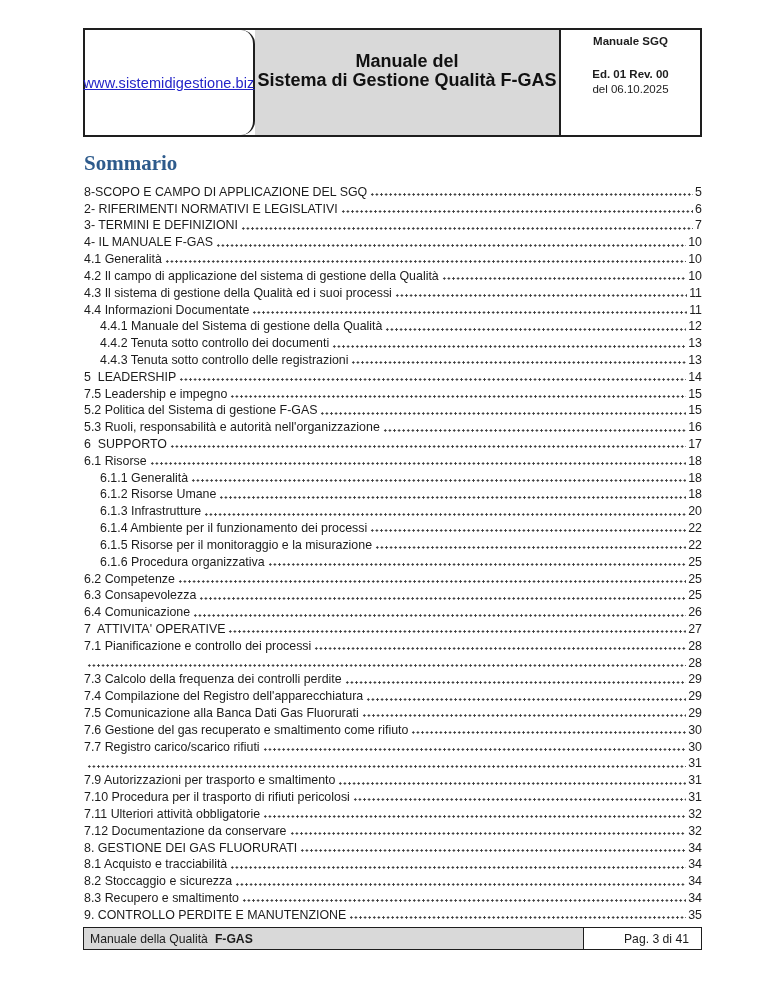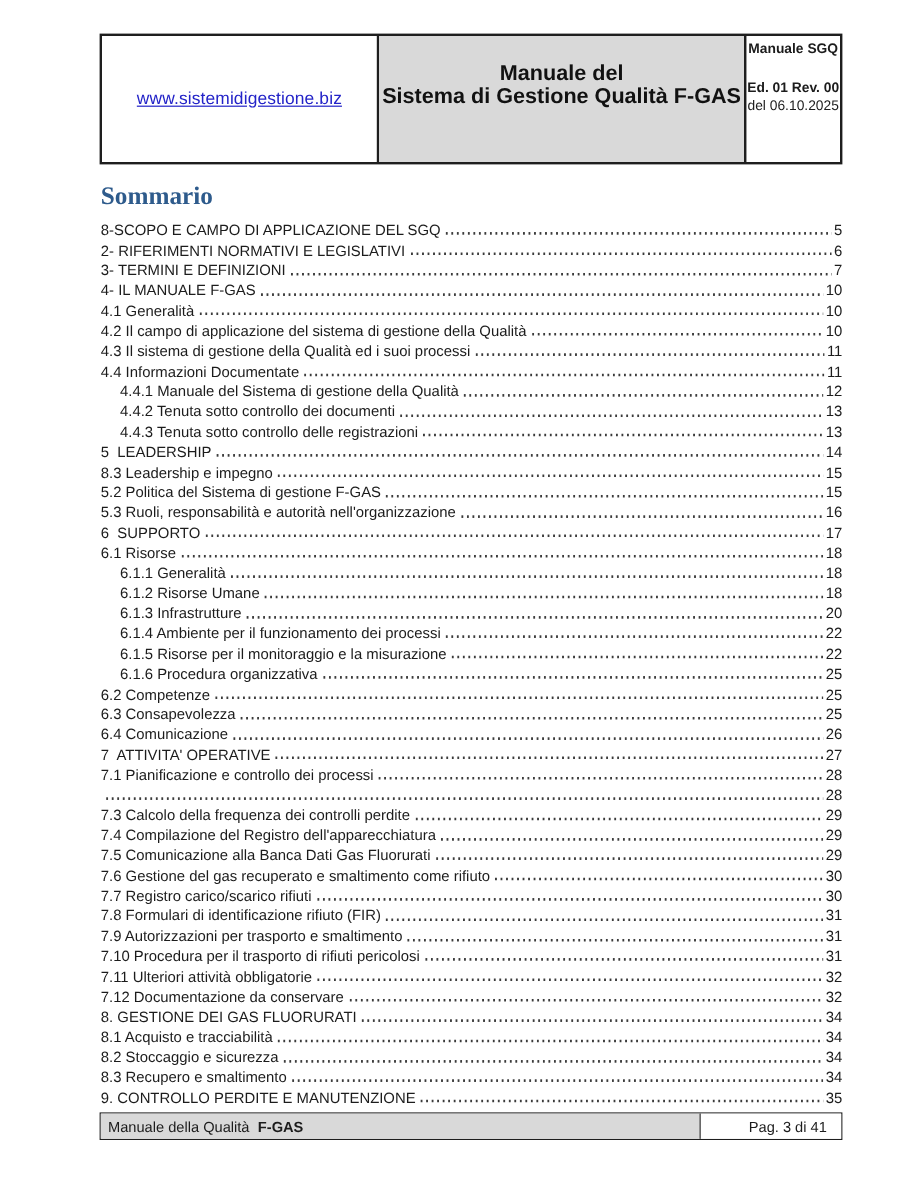--- a/index.html
+++ b/index.html
@@ -14,24 +14,25 @@
   
   .header-table{
     position:absolute;left:83px;top:28px;width:619px;height:109px;
     display:flex;
     border:2px solid #1e1e1e;
     box-sizing:border-box;
     background:#ffffff;
   }
   .hcell{box-sizing:border-box;}
   .hcell.left{
-    width:231px;
+    width:170px;
     border-right:2px solid #1e1e1e;
     display:flex;align-items:center;justify-content:center;
     padding:2px 3px;
+    border-radius:14px;
   }
   .hcell.left a{
     color:#2323c8;text-decoration:underline;
     font-size:14.5px;letter-spacing:0.1px;white-space:nowrap;
   }
   .hcell.mid{
     width:306px;
     background:#d9d9d9;
     border-right:2px solid #1e1e1e;
     display:flex;flex-direction:column;align-items:center;justify-content:flex-start;
@@ -190,21 +191,21 @@
       <span class="toc-page">13</span>
     </div>
 
     <div class="toc-row">
       <span class="toc-label">5  LEADERSHIP</span>
       <span class="toc-dots"></span>
       <span class="toc-page">14</span>
     </div>
 
     <div class="toc-row">
-      <span class="toc-label">8.3 Leadership e impegno</span>
+      <span class="toc-label">7.5 Leadership e impegno</span>
       <span class="toc-dots"></span>
       <span class="toc-page">15</span>
     </div>
 
     <div class="toc-row">
       <span class="toc-label">5.2 Politica del Sistema di gestione F-GAS</span>
       <span class="toc-dots"></span>
       <span class="toc-page">15</span>
     </div>
 
@@ -321,21 +322,20 @@
       <span class="toc-page">30</span>
     </div>
 
     <div class="toc-row">
       <span class="toc-label">7.7 Registro carico/scarico rifiuti</span>
       <span class="toc-dots"></span>
       <span class="toc-page">30</span>
     </div>
 
     <div class="toc-row">
-      <span class="toc-label">7.8 Formulari di identificazione rifiuto (FIR)</span>
       <span class="toc-dots"></span>
       <span class="toc-page">31</span>
     </div>
 
     <div class="toc-row">
       <span class="toc-label">7.9 Autorizzazioni per trasporto e smaltimento</span>
       <span class="toc-dots"></span>
       <span class="toc-page">31</span>
     </div>
 

